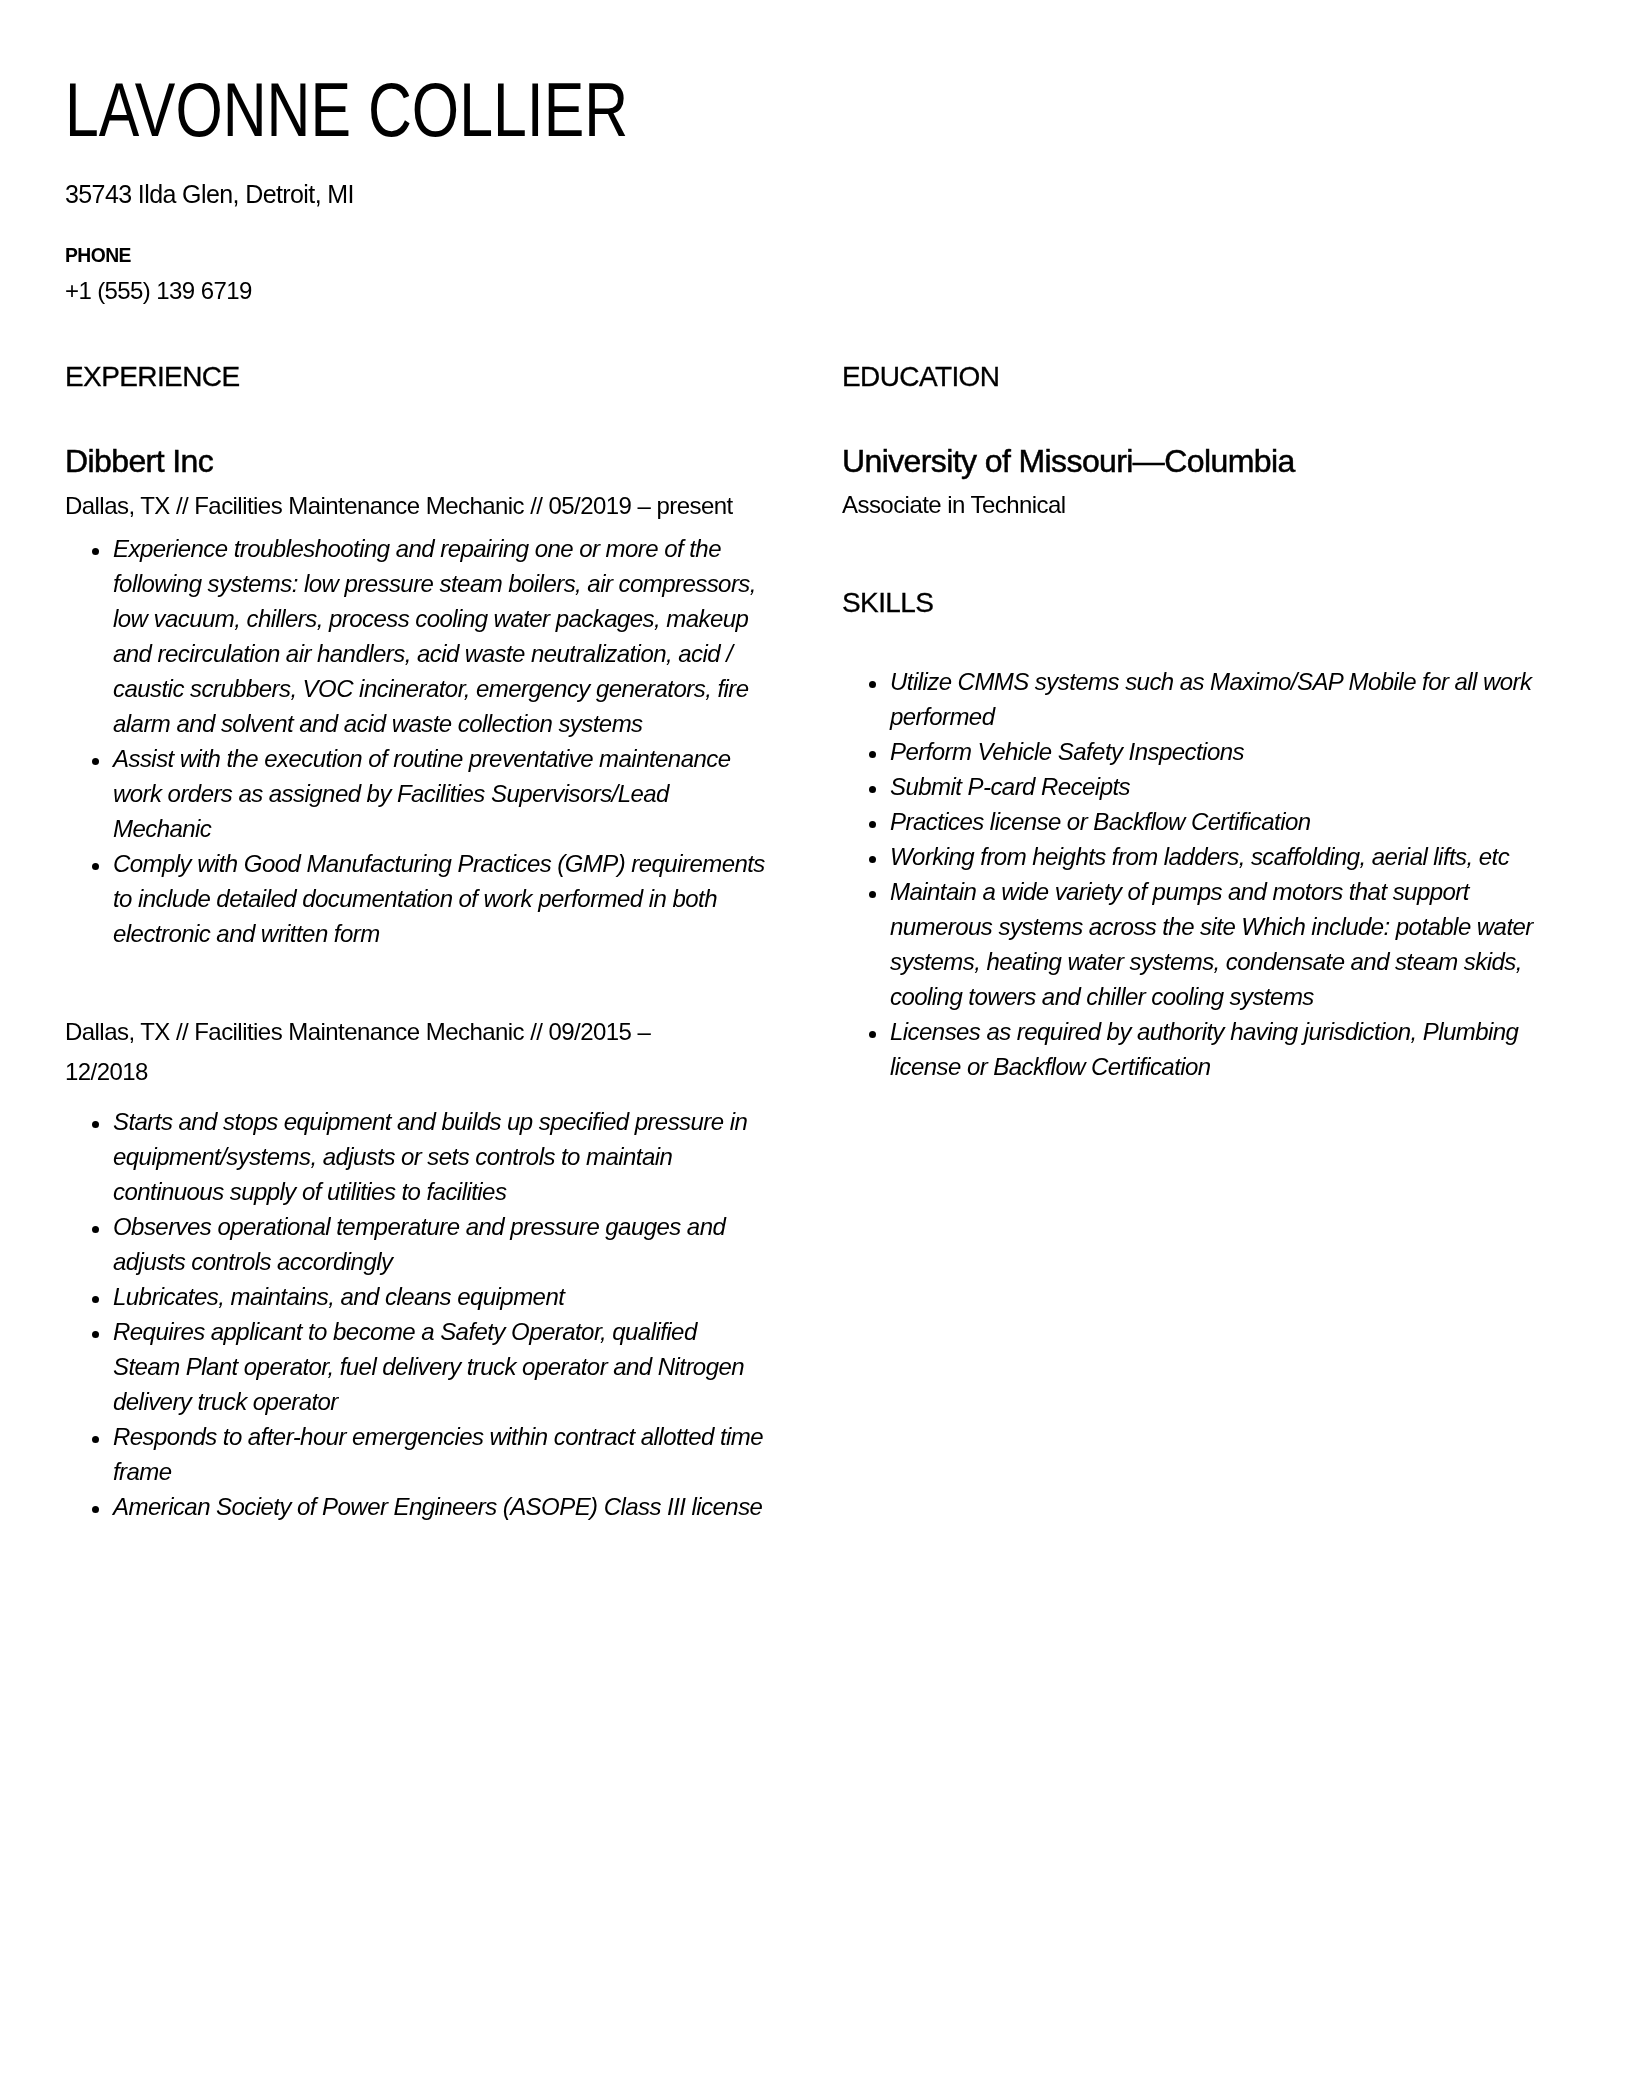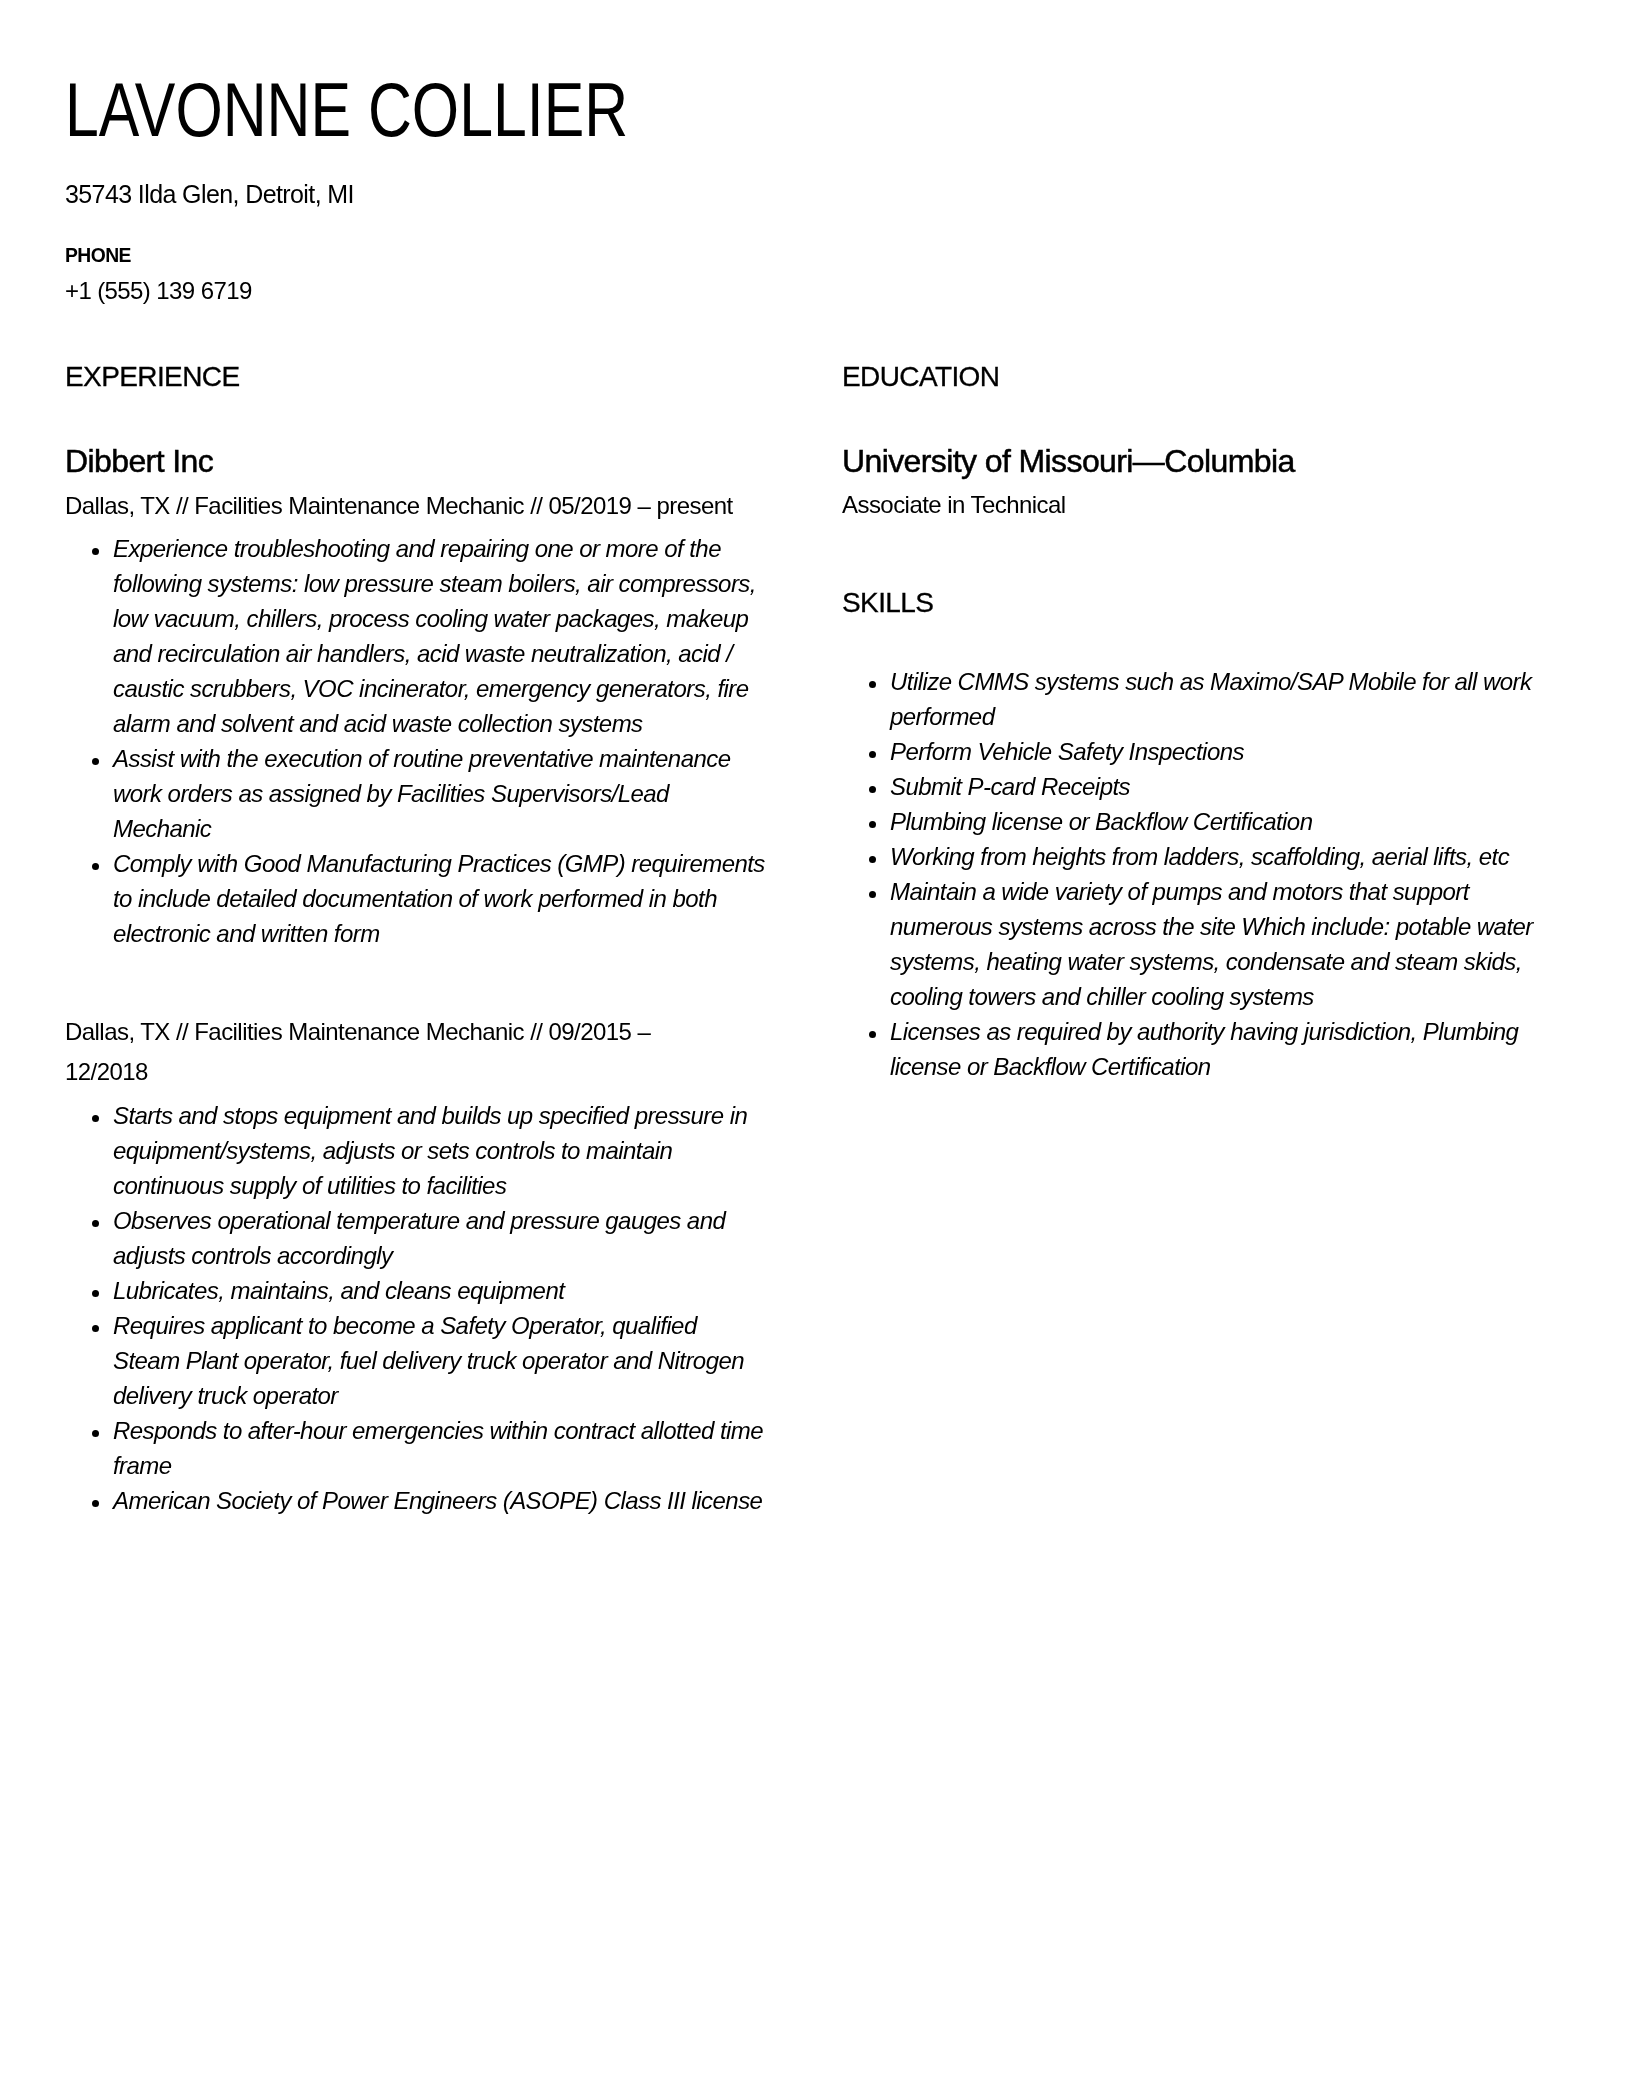--- a/index.html
+++ b/index.html
@@ -74,21 +74,21 @@
     background: #000;
   }
 
   
   #exp-title { margin-bottom: 0; }
   .job-1 { margin-top: 48px; }
   .job-1 .entry-meta { margin-top: 7px; }
   .job-1 .bullets { margin-top: 5px; }
   .job-2 { margin-top: 61px; }
   .job-2 .entry-meta { margin-top: 14px; width: 640px; }
-  .job-2 .bullets { margin-top: 6px; }
+  .job-2 .bullets { margin-top: 12px; }
   .job .bullets { width: 700px; }
 
   
   .edu-entry { margin-top: 48px; }
   .edu-degree { margin-top: 6px; }
   #skills-title { margin-top: 60px; }
   .skills-list { margin-top: 43px; width: 700px; }
 </style>
 </head>
 <body>
@@ -129,18 +129,18 @@
   <div class="edu-entry">
     <h3 class="entry-title">University of Missouri—Columbia</h3>
     <div class="entry-meta edu-degree">Associate in Technical</div>
   </div>
 
   <h2 id="skills-title" class="section-title">SKILLS</h2>
   <ul class="bullets skills-list">
     <li class="bullet"><span class="bullet-dot"></span><span>Utilize CMMS systems such as Maximo/SAP Mobile for all work performed</span></li>
     <li class="bullet"><span class="bullet-dot"></span><span>Perform Vehicle Safety Inspections</span></li>
     <li class="bullet"><span class="bullet-dot"></span><span>Submit P-card Receipts</span></li>
-    <li class="bullet"><span class="bullet-dot"></span><span>Plumbing license or Backflow Certification</span></li>
+    <li class="bullet"><span class="bullet-dot"></span><span>Practices license or Backflow Certification</span></li>
     <li class="bullet"><span class="bullet-dot"></span><span>Working from heights from ladders, scaffolding, aerial lifts, etc</span></li>
     <li class="bullet"><span class="bullet-dot"></span><span>Maintain a wide variety of pumps and motors that support numerous systems across the site Which include: potable water systems, heating water systems, condensate and steam skids, cooling towers and chiller cooling systems</span></li>
     <li class="bullet"><span class="bullet-dot"></span><span>Licenses as required by authority having jurisdiction, Plumbing license or Backflow Certification</span></li>
   </ul>
 </section>
 
 </body></html>

